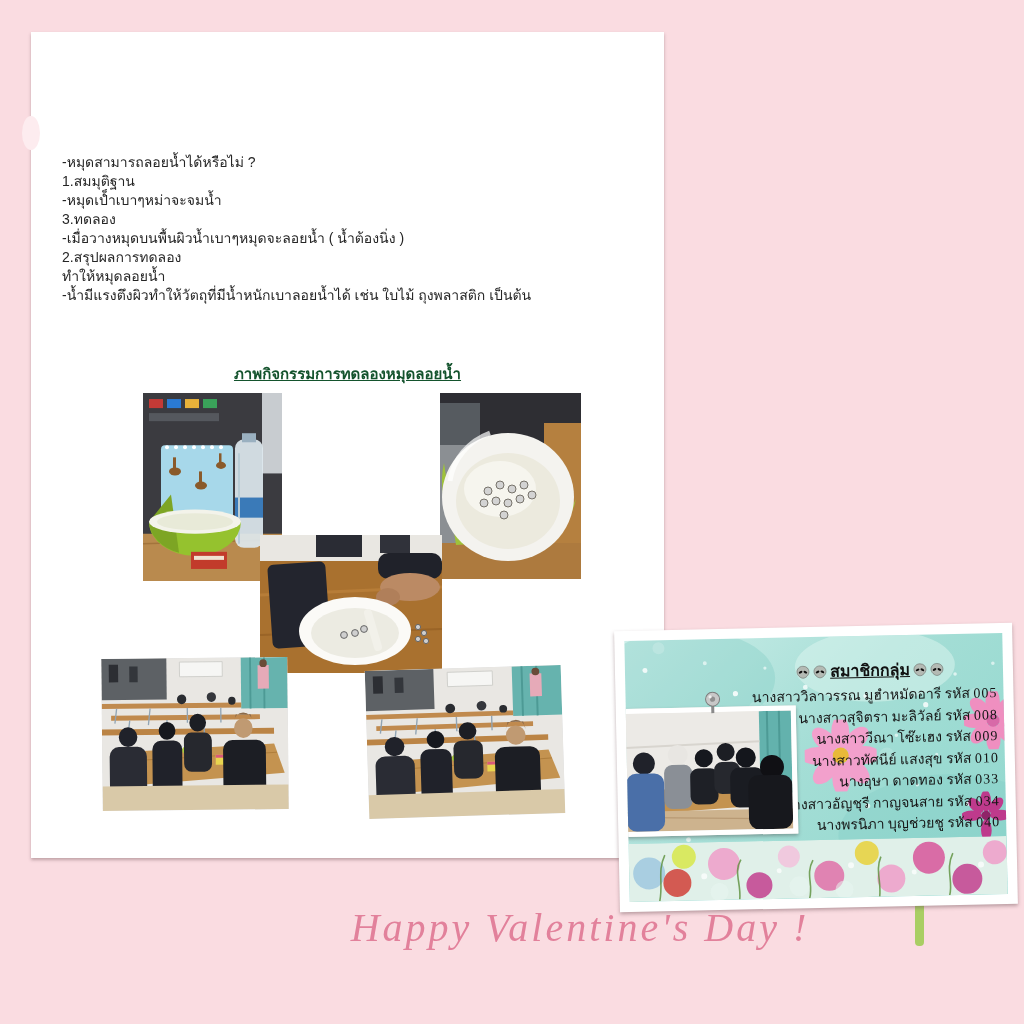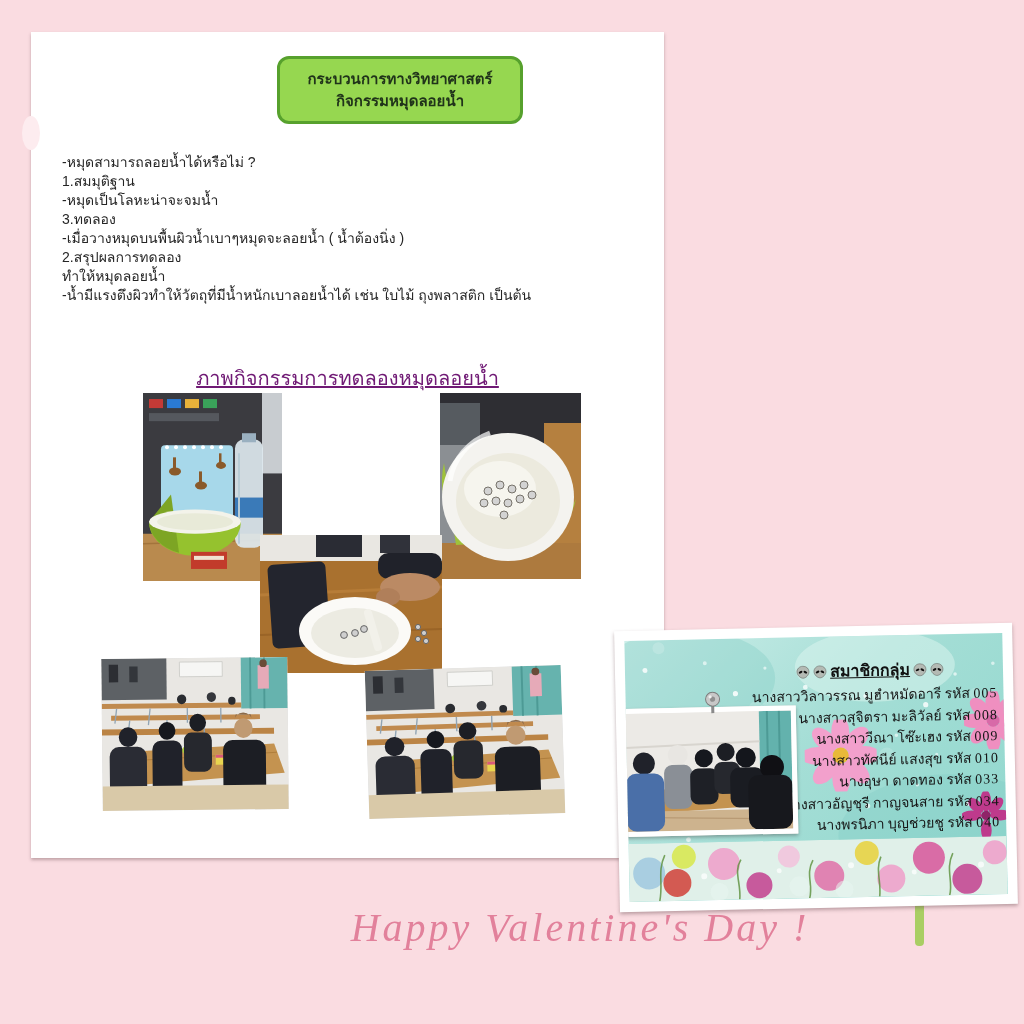--- a/index.html
+++ b/index.html
@@ -10,21 +10,21 @@
          box-shadow:0 2px 3px rgba(120,90,95,.45);}
   .page-curl{position:absolute;left:-9px;top:84px;width:18px;height:34px;background:#fdecef;
          border-radius:50%;}
   .header-box{position:absolute;left:246px;top:24px;width:246px;height:68px;background:#96d750;
          border:3px solid #57a12d;border-radius:12px;display:flex;flex-direction:column;
          justify-content:center;align-items:center;box-sizing:border-box;}
   .header-box div{font-size:15px;color:#20331a;line-height:22px;font-weight:bold;}
   .body-text{position:absolute;left:31px;top:121px;width:575px;}
   .body-text div{font-size:14px;color:#252525;line-height:19px;white-space:nowrap;}
   .gallery-title{position:absolute;left:0;top:330px;width:100%;text-align:center;
-         font-size:20px;color:#701a75;text-decoration:underline;font-weight:normal;}
+         font-size:15px;color:#14532d;text-decoration:underline;font-weight:bold;}
   
   .photo{position:absolute;overflow:hidden;background:#ddd;}
   .photo svg{display:block;width:100%;height:100%;}
   .p1{left:112px;top:361px;width:139px;height:188px;}
   .p2{left:409px;top:361px;width:141px;height:186px;}
   .p3{left:229px;top:503px;width:182px;height:138px;}
   .p4{left:71px;top:626px;width:186px;height:152px;transform:rotate(-.6deg);}
   .p5{left:336px;top:636px;width:196px;height:148px;transform:rotate(-1.8deg);}
   
   .member-card{position:absolute;left:617px;top:627px;width:398px;height:281px;background:#ffffff;
@@ -110,29 +110,25 @@
         <path d="M142,66 a10,10 0 0 1 20,0 l-2,-8 -16,0 z" fill="#8a6a4a"></path>
         <rect x="130" y="84" width="46" height="60" rx="10" fill="#1c1e24"></rect>
         <rect x="0" y="130" width="200" height="25" fill="#d9c9a8"></rect>
       </g>
     </defs>
   </svg>
 
   <div class="paper">
     <div class="page-curl"></div>
 
-    <div class="header-box">
-      <div>กระบวนการทางวิทยาศาสตร์</div>
-      <div>กิจกรรมหมุดลอยน้ำ</div>
-    </div>
 
     <div class="body-text">
       <div>-หมุดสามารถลอยน้ำได้หรือไม่ ?</div>
       <div>1.สมมุติฐาน</div>
-      <div>-หมุดเป็นโลหะน่าจะจมน้ำ</div>
+      <div>-หมุดเป็ำเบาๆหม่าจะจมน้ำ</div>
       <div>3.ทดลอง</div>
       <div>-เมื่อวางหมุดบนพื้นผิวน้ำเบาๆหมุดจะลอยน้ำ ( น้ำต้องนิ่ง )</div>
       <div>2.สรุปผลการทดลอง</div>
       <div>ทำให้หมุดลอยน้ำ</div>
       <div>-น้ำมีแรงตึงผิวทำให้วัตถุที่มีน้ำหนักเบาลอยน้ำได้ เช่น ใบไม้ ถุงพลาสติก เป็นต้น</div>
     </div>
 
     <div class="gallery-title">ภาพกิจกรรมการทดลองหมุดลอยน้ำ</div>
 
     <div class="photo p1">

